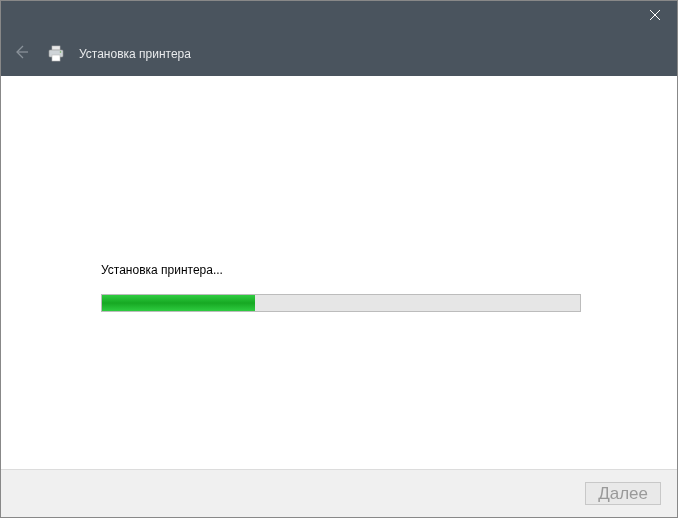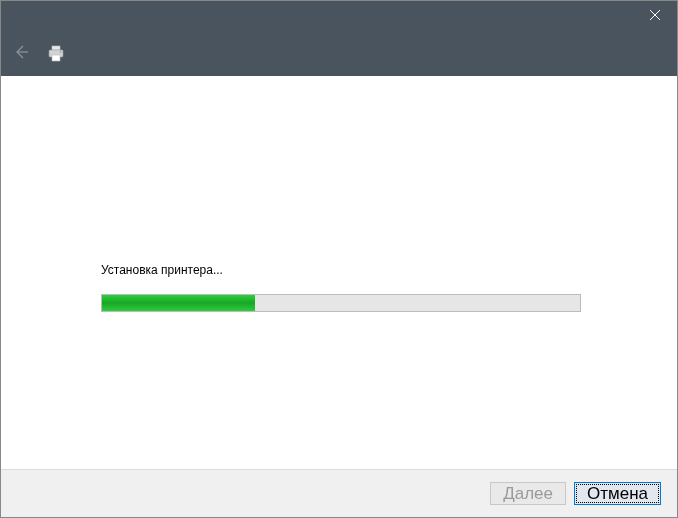--- a/index.html
+++ b/index.html
@@ -149,25 +149,25 @@
     </span>
   </div>
   <div class="printer-icon">
     <svg viewBox="0 0 18 18">
       <rect x="5" y="1" width="8" height="4" fill="#e8e8e8" stroke="#b8b8b8" stroke-width="0.6"></rect>
       <rect x="2" y="5" width="14" height="7" rx="1" fill="#cfd4d8" stroke="#999" stroke-width="0.6"></rect>
       <rect x="5" y="10" width="8" height="6" fill="#fff" stroke="#b8b8b8" stroke-width="0.6"></rect>
       <circle cx="13.5" cy="7" r="0.8" fill="#6fae5a"></circle>
     </svg>
   </div>
+  <div class="header-title">Установка принтера</div>
 </div>
 
 <div class="content">
   <div class="status-text">Установка принтера...</div>
   <div class="progress-outer">
     <div class="progress-fill" style="width:32%"></div>
   </div>
 </div>
 
 <div class="footer">
   <button class="btn" disabled="">Далее</button>
-  <button class="btn focus">Отмена</button>
 </div>
 
 </body></html>

